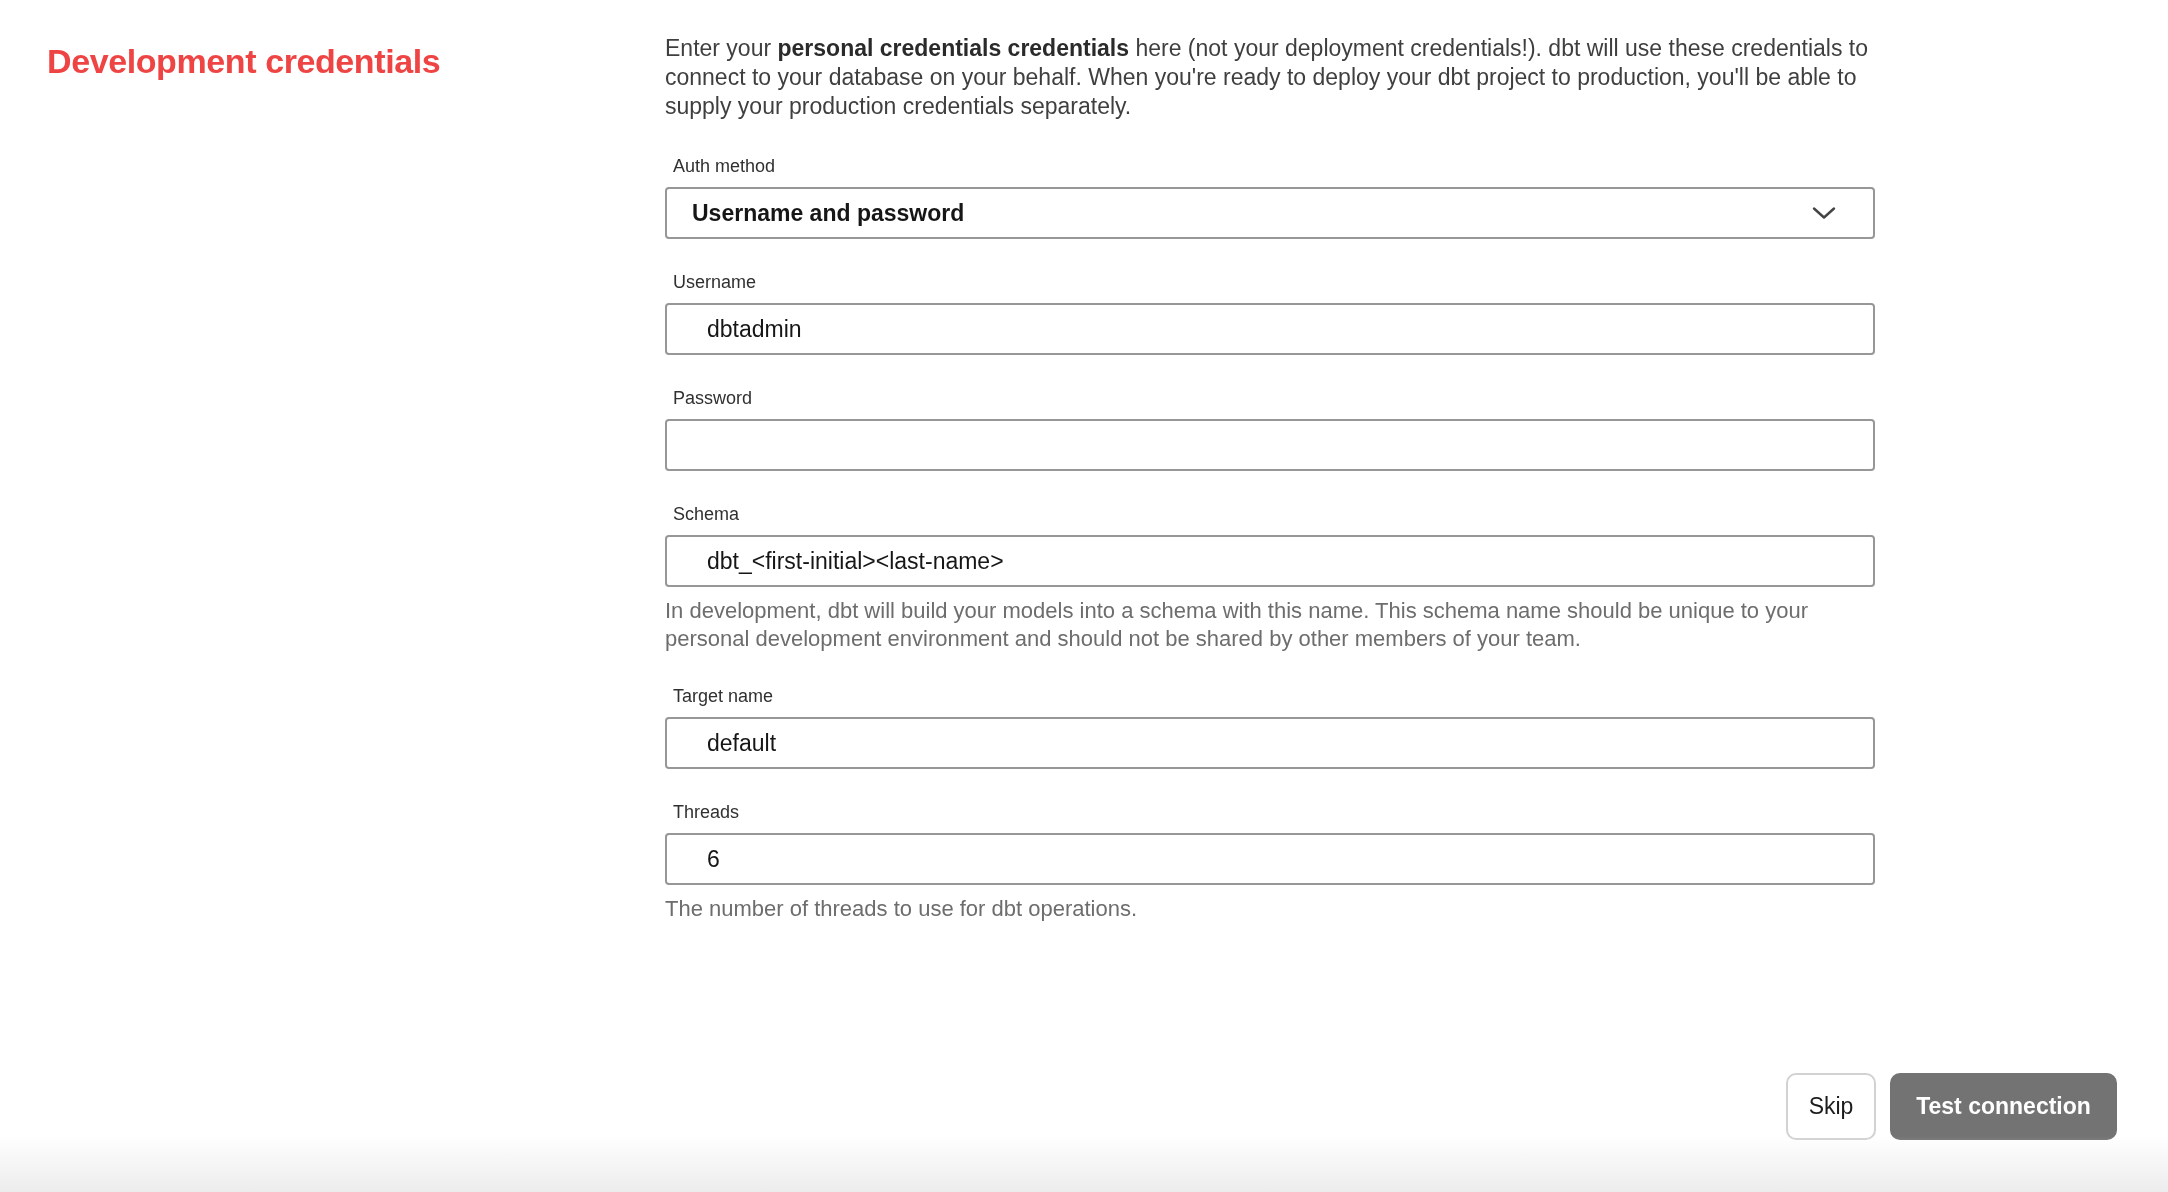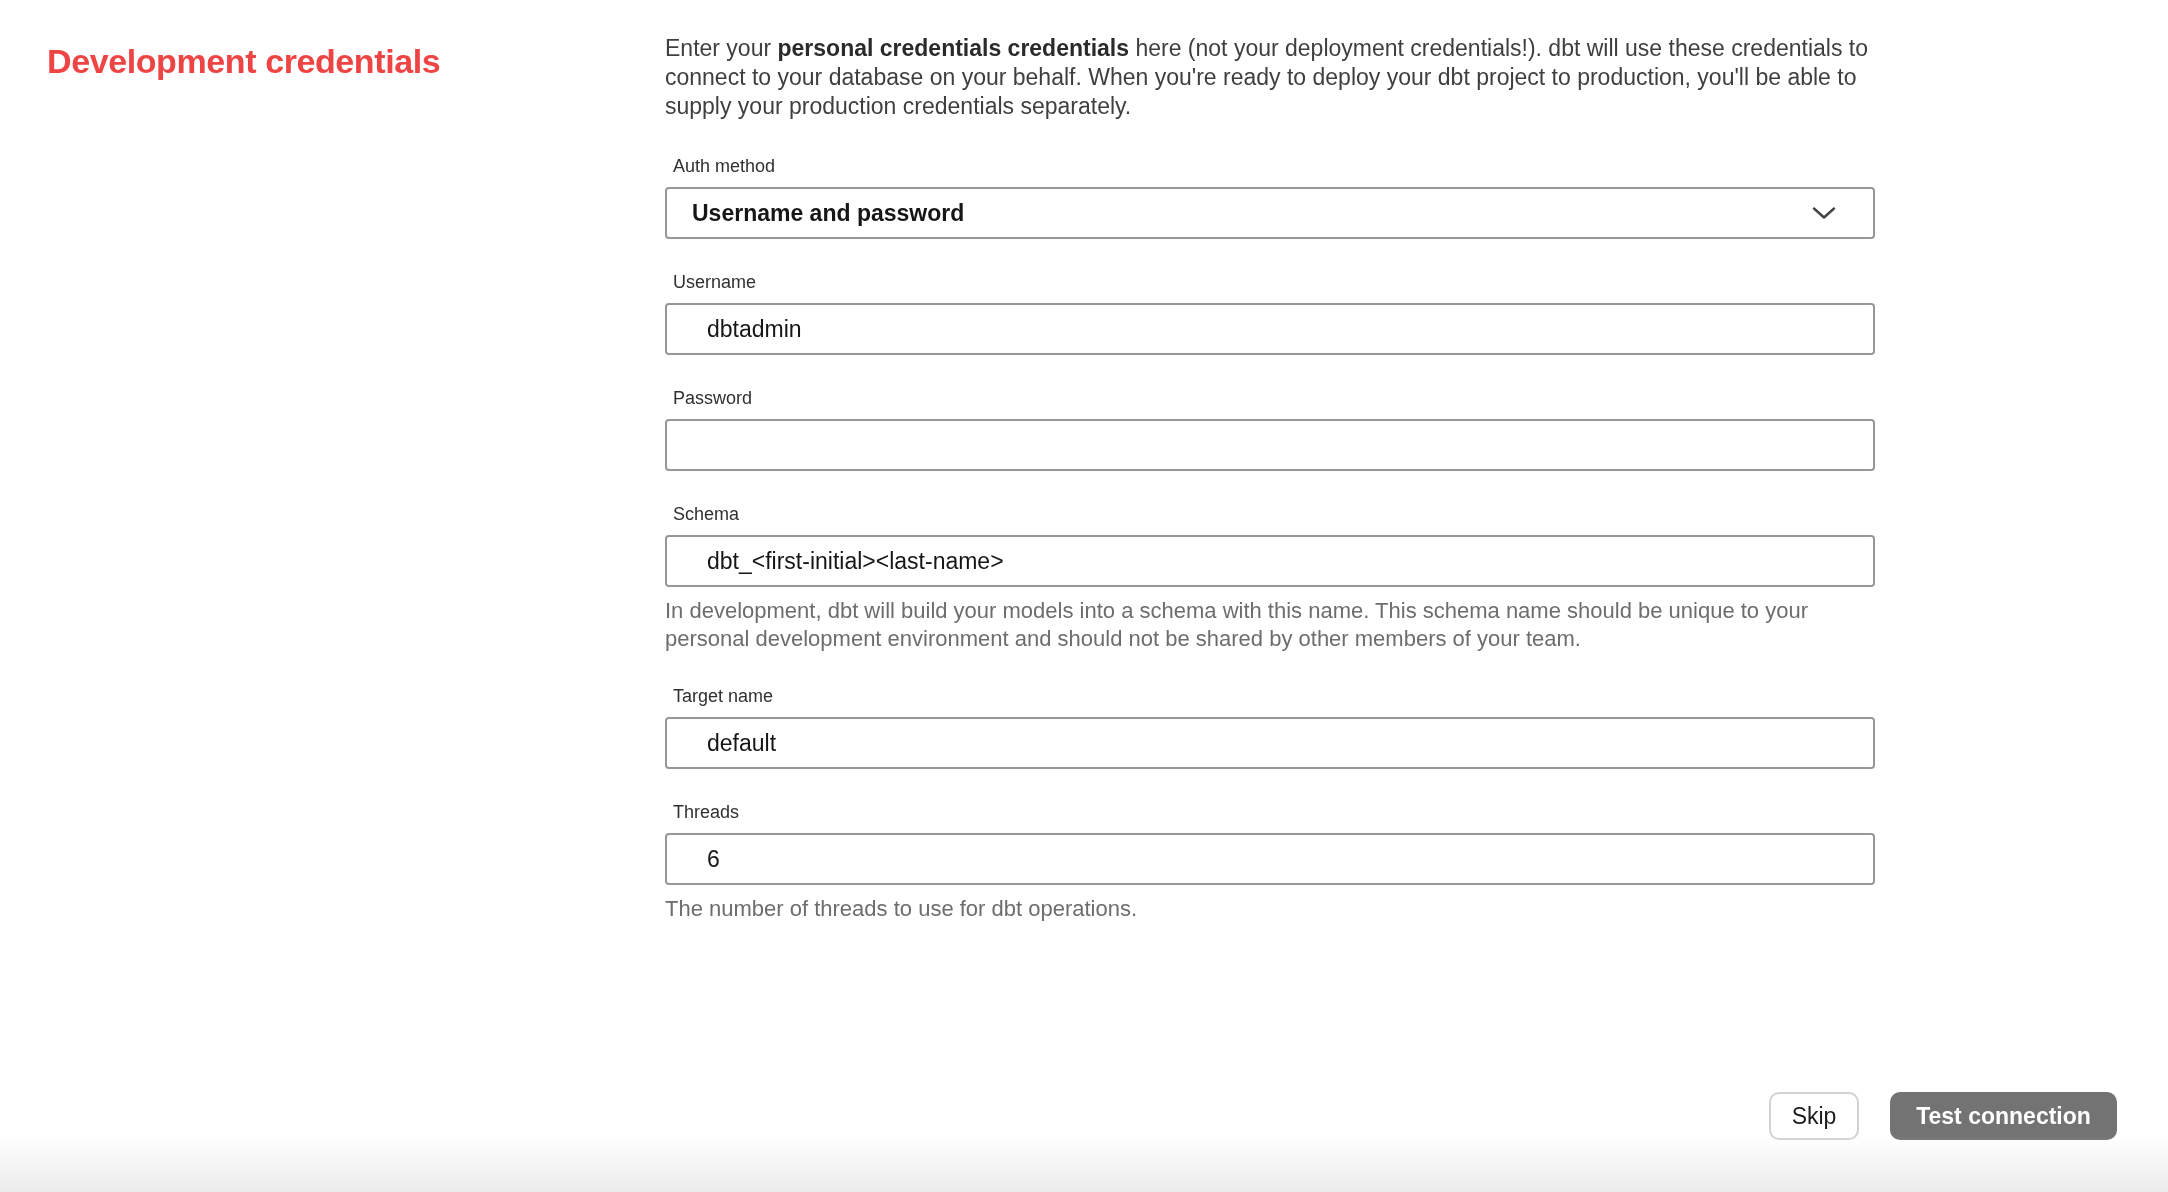--- a/index.html
+++ b/index.html
@@ -46,23 +46,23 @@
   .chevron { width:24px; height:14px; flex:none; margin-right:12px; }
   .help-text {
     font-size:22px; line-height:28px; color:#6d6d6d;
     margin:10px 0 0 0;
   }
   .footer-actions {
     position:absolute; right:51px; bottom:52px;
     display:flex; gap:14px; align-items:center;
   }
   .btn {
-    height:48px; border-radius:10px; font-size:23px;
+    height:67px; border-radius:10px; font-size:23px;
     display:flex; align-items:center; justify-content:center;
-    font-family:"Liberation Sans", sans-serif; cursor:pointer;margin-left:17px;
+    font-family:"Liberation Sans", sans-serif; cursor:pointer;
   }
   .btn-skip {
     width:90px; background:#ffffff; color:#1c1c1c;
     border:2px solid #d2d2d2; font-weight:500;
   }
   .btn-primary {
     width:227px; background:#737373; color:#ffffff;
     border:none; font-weight:600;
   }
   .bottom-fade {

